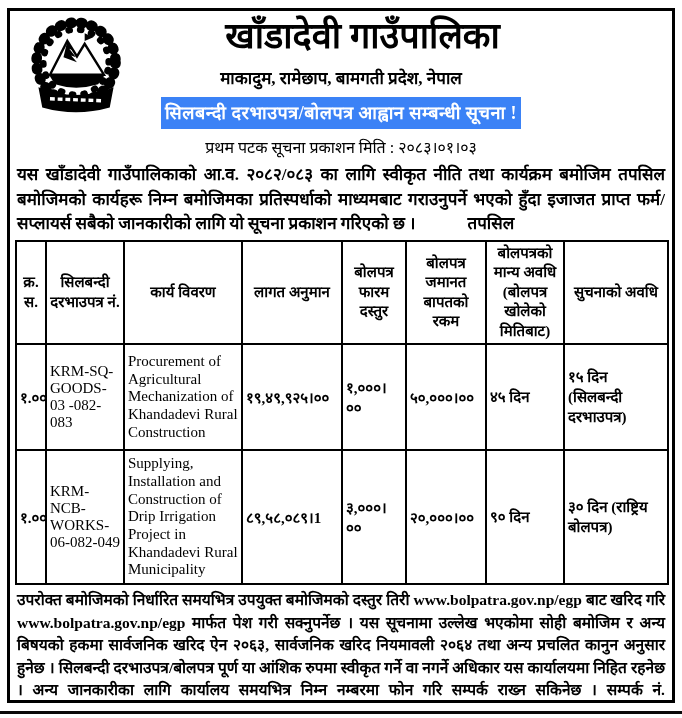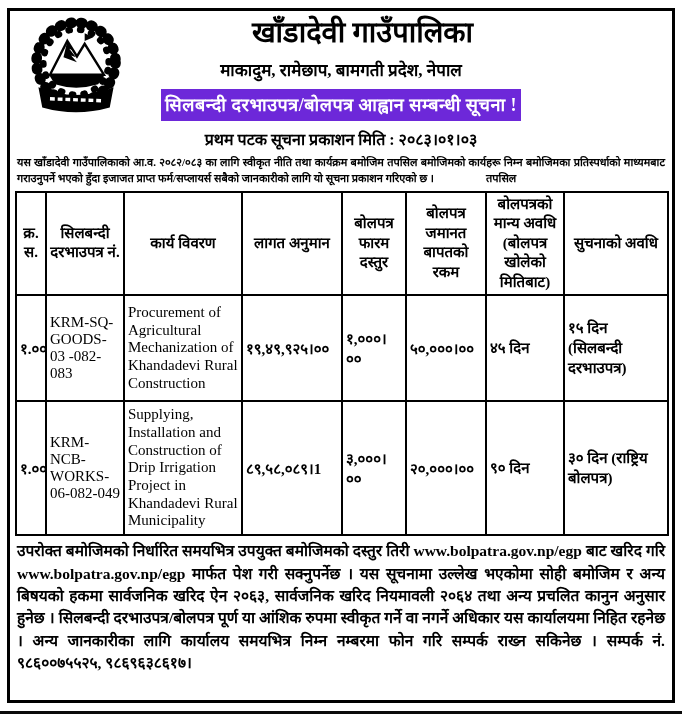--- a/index.html
+++ b/index.html
@@ -4,28 +4,28 @@
 <style>
   html,body{margin:0;padding:0;background:#e9e9e9;}
   .sheet{position:relative;width:682px;height:718px;background:#fff;color:#000;
          font-family:"Liberation Serif","DejaVu Serif",serif;overflow:hidden;}
   .frame{position:absolute;left:7px;top:8px;width:668px;height:695px;
          border:3px solid #000;box-sizing:border-box;background:#fff;overflow:hidden;}
   .bottom-rule{position:absolute;left:0;top:711px;width:682px;height:7px;border-top:3px solid #0a0a0a;}
 
   .header{position:relative;text-align:center;padding-top:5px;}
   .logo{position:absolute;left:13px;top:2px;width:106px;height:108px;}
-  .title{font-size:29px;font-weight:bold;line-height:1.15;margin-left:43px;}
+  .title{font-size:36px;font-weight:bold;line-height:1.15;margin-left:43px;}
   .office{font-size:17px;font-weight:bold;margin-top:3px;}
   .address{font-size:17px;font-weight:bold;margin-top:9px;}
-  .banner{display:inline-block;background:#6d28d9;color:#fff;font-size:18px;font-weight:bold;
+  .banner{display:inline-block;background:#3b82f6;color:#fff;font-size:18px;font-weight:bold;
           padding:3px 4px 5px;margin-top:8px;letter-spacing:.5px;}
-  .publish{font-size:16px;font-weight:bold;margin-top:7px;}
+  .publish{font-size:16px;font-weight:normal;margin-top:7px;}
 
-  .intro{font-size:11px;font-weight:bold;text-align:justify;line-height:1.42;
+  .intro{font-size:17px;font-weight:bold;text-align:justify;line-height:1.42;
          padding:5px 7px 2px 7px;}
   .tapasil{display:inline-block;margin-left:52px;font-weight:bold;}
 
   table.bids{border-collapse:collapse;margin:2px 5px 0 5px;width:652px;table-layout:fixed;}
   table.bids th,table.bids td{border:2px solid #000;vertical-align:middle;
          font-size:15px;padding:2px 3px;overflow:hidden;}
   table.bids th{font-weight:bold;text-align:center;line-height:1.3;}
   tr.r-head{height:88px;}
   tr.r-1{height:106px;}
   tr.r-2{height:134px;}

